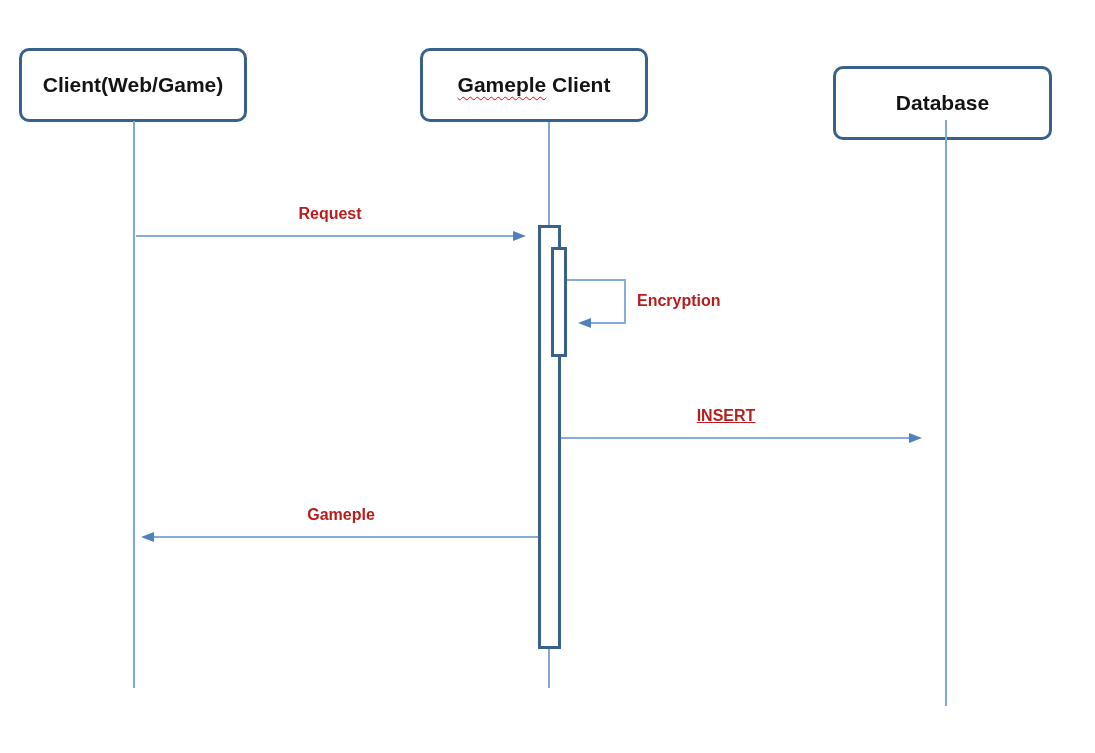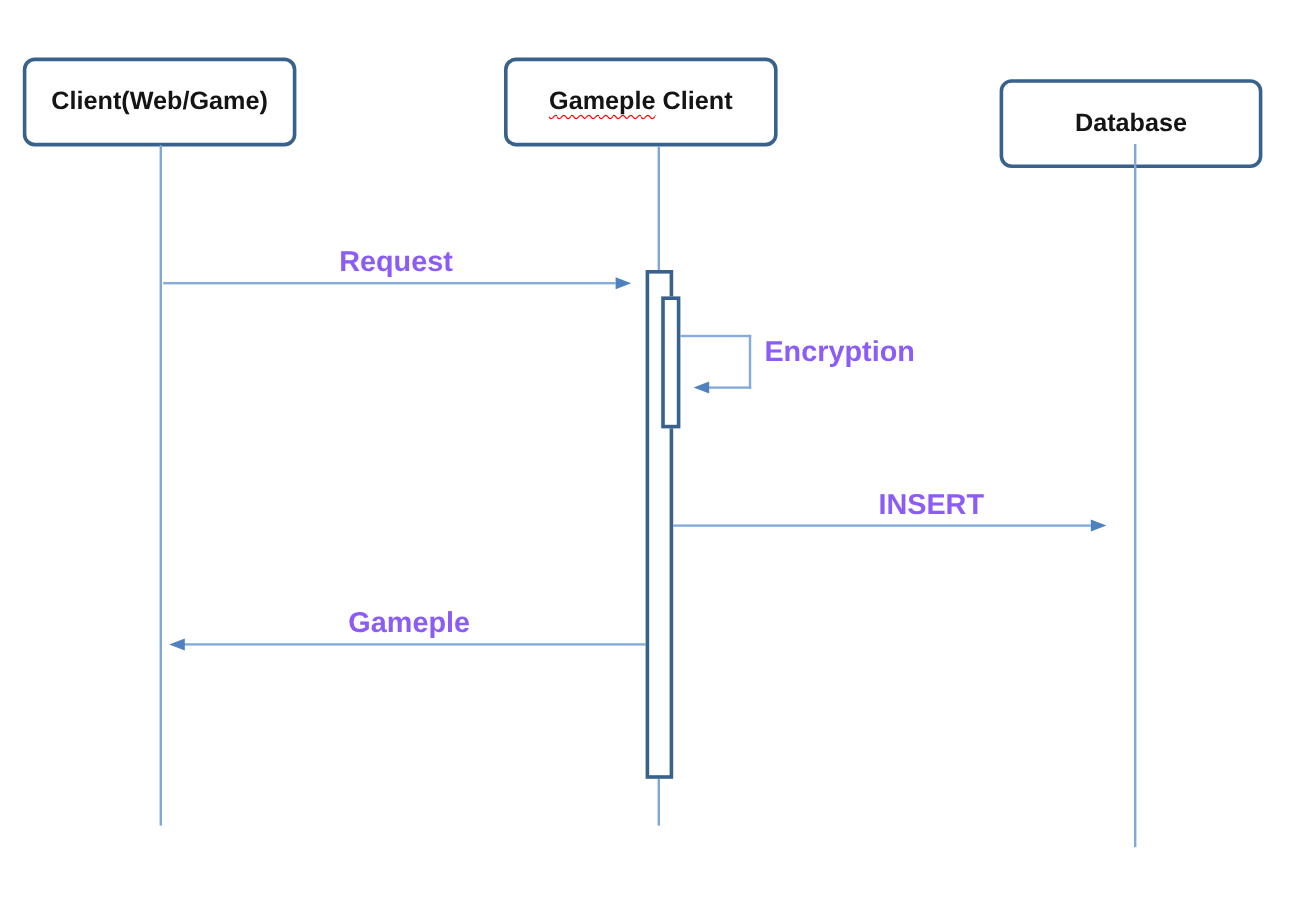--- a/index.html
+++ b/index.html
@@ -81,22 +81,22 @@
   .arrowhead-left {
     position: absolute;
     width: 0; height: 0;
     border-top: 5.5px solid transparent;
     border-bottom: 5.5px solid transparent;
     border-right: 13px solid #4E81BD;
   }
   .msg-label {
     position: absolute;
     font-weight: bold;
-    font-size: 24px;
-    color: #8b5cf6;
+    font-size: 16px;
+    color: #b91c1c;
     white-space: nowrap;
   }
   .centered { transform: translateX(-50%); }
 </style>
 </head>
 <body>
 
 <div class="canvas">
 
   <div class="actor actor-client">
@@ -117,23 +117,23 @@
   <div class="activation activation-inner"></div>
 
   <div class="msg-line" style="left:136px; top:235px; width:377px;"></div>
   <div class="arrowhead-right" style="left:513px; top:230.5px;"></div>
   <div class="msg-label centered" style="left:330px; top:205px;">Request</div>
 
   <div class="msg-line" style="left:567px; top:279px; width:59px;"></div>
   <div class="msg-vline" style="left:624px; top:279px; height:45px;"></div>
   <div class="msg-line" style="left:584px; top:322px; width:42px;"></div>
   <div class="arrowhead-left" style="left:578px; top:317.5px;"></div>
-  <div class="msg-label" style="left:637px; top:280px;">Encryption</div>
+  <div class="msg-label" style="left:637px; top:292px;">Encryption</div>
 
   <div class="msg-line" style="left:561px; top:437px; width:348px;"></div>
   <div class="arrowhead-right" style="left:909px; top:432.5px;"></div>
-  <div class="msg-label centered" style="left:776px; top:407px;">INSERT</div>
+  <div class="msg-label centered" style="left:726px; top:407px;text-decoration:underline;">INSERT</div>
 
   <div class="msg-line" style="left:153px; top:536px; width:386px;"></div>
   <div class="arrowhead-left" style="left:141px; top:531.5px;"></div>
   <div class="msg-label centered" style="left:341px; top:506px;">Gameple</div>
 
 </div>
 
 </body></html>

